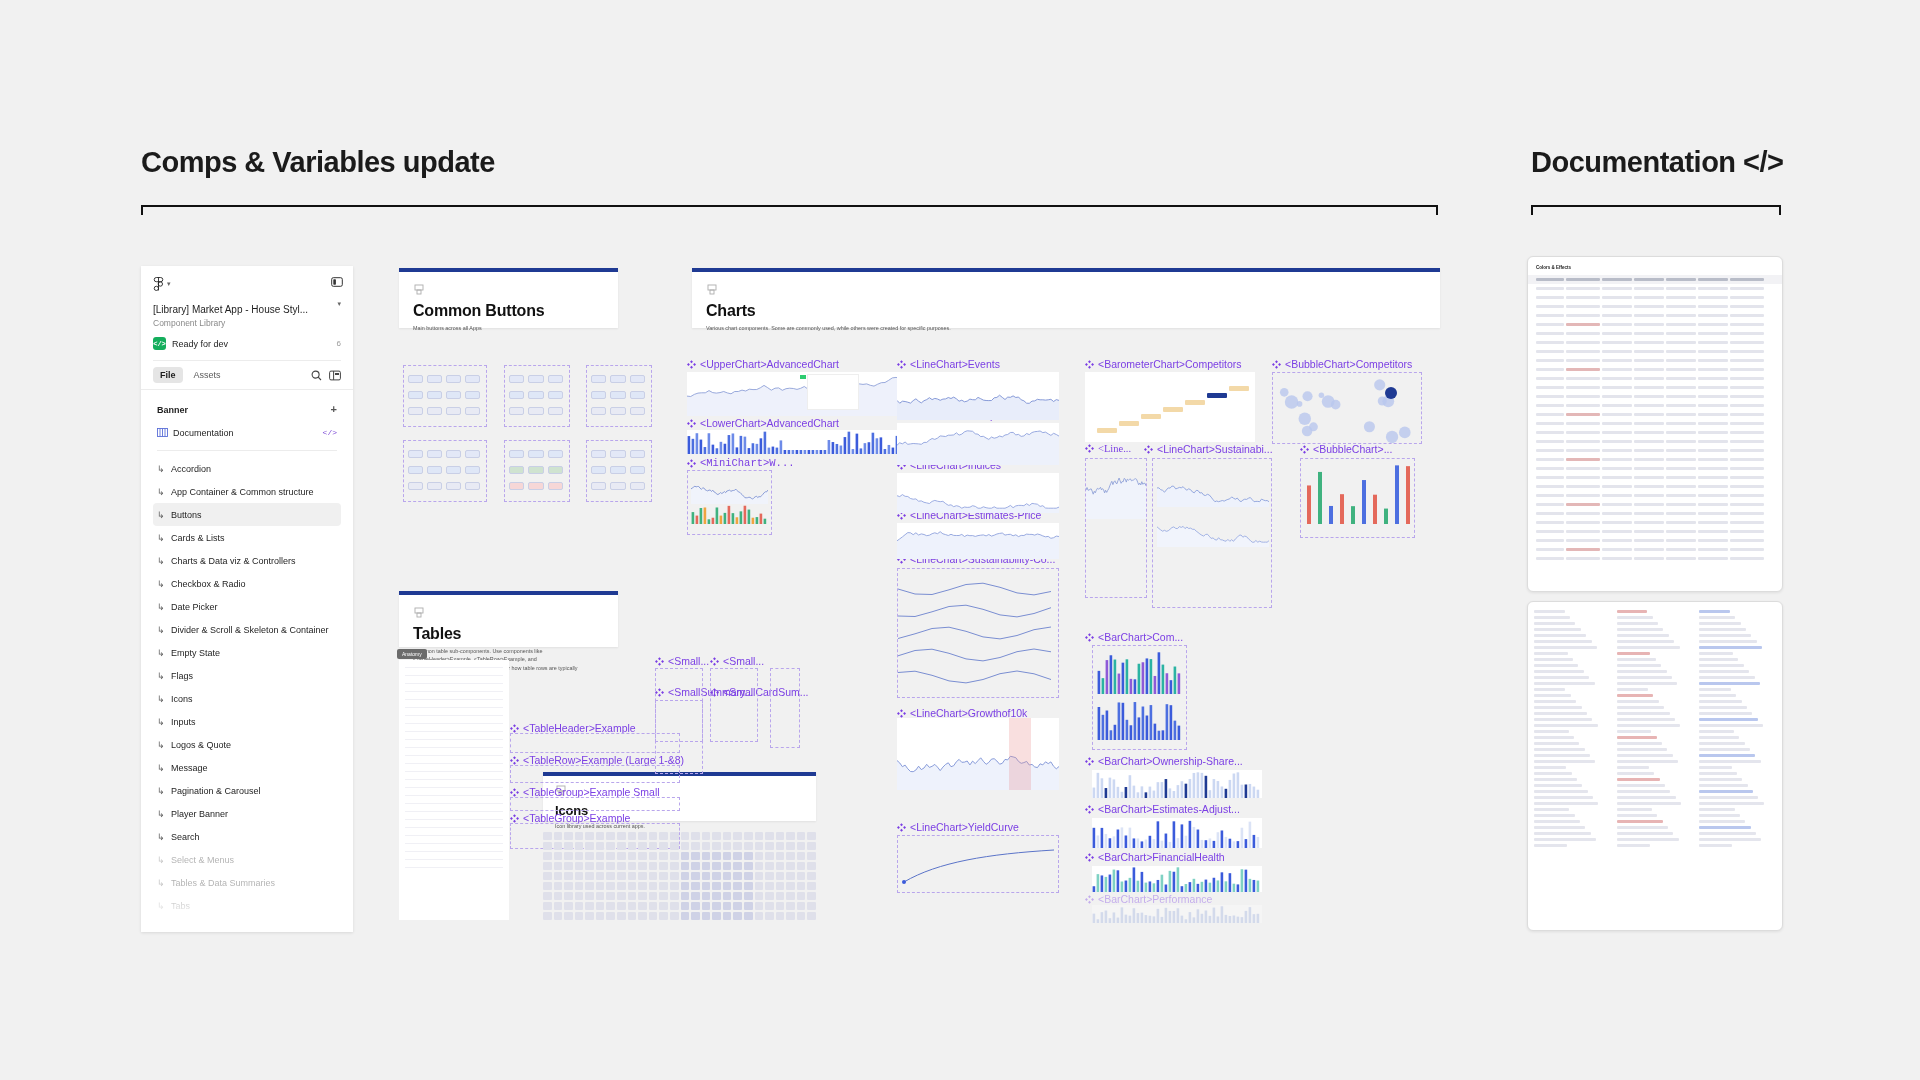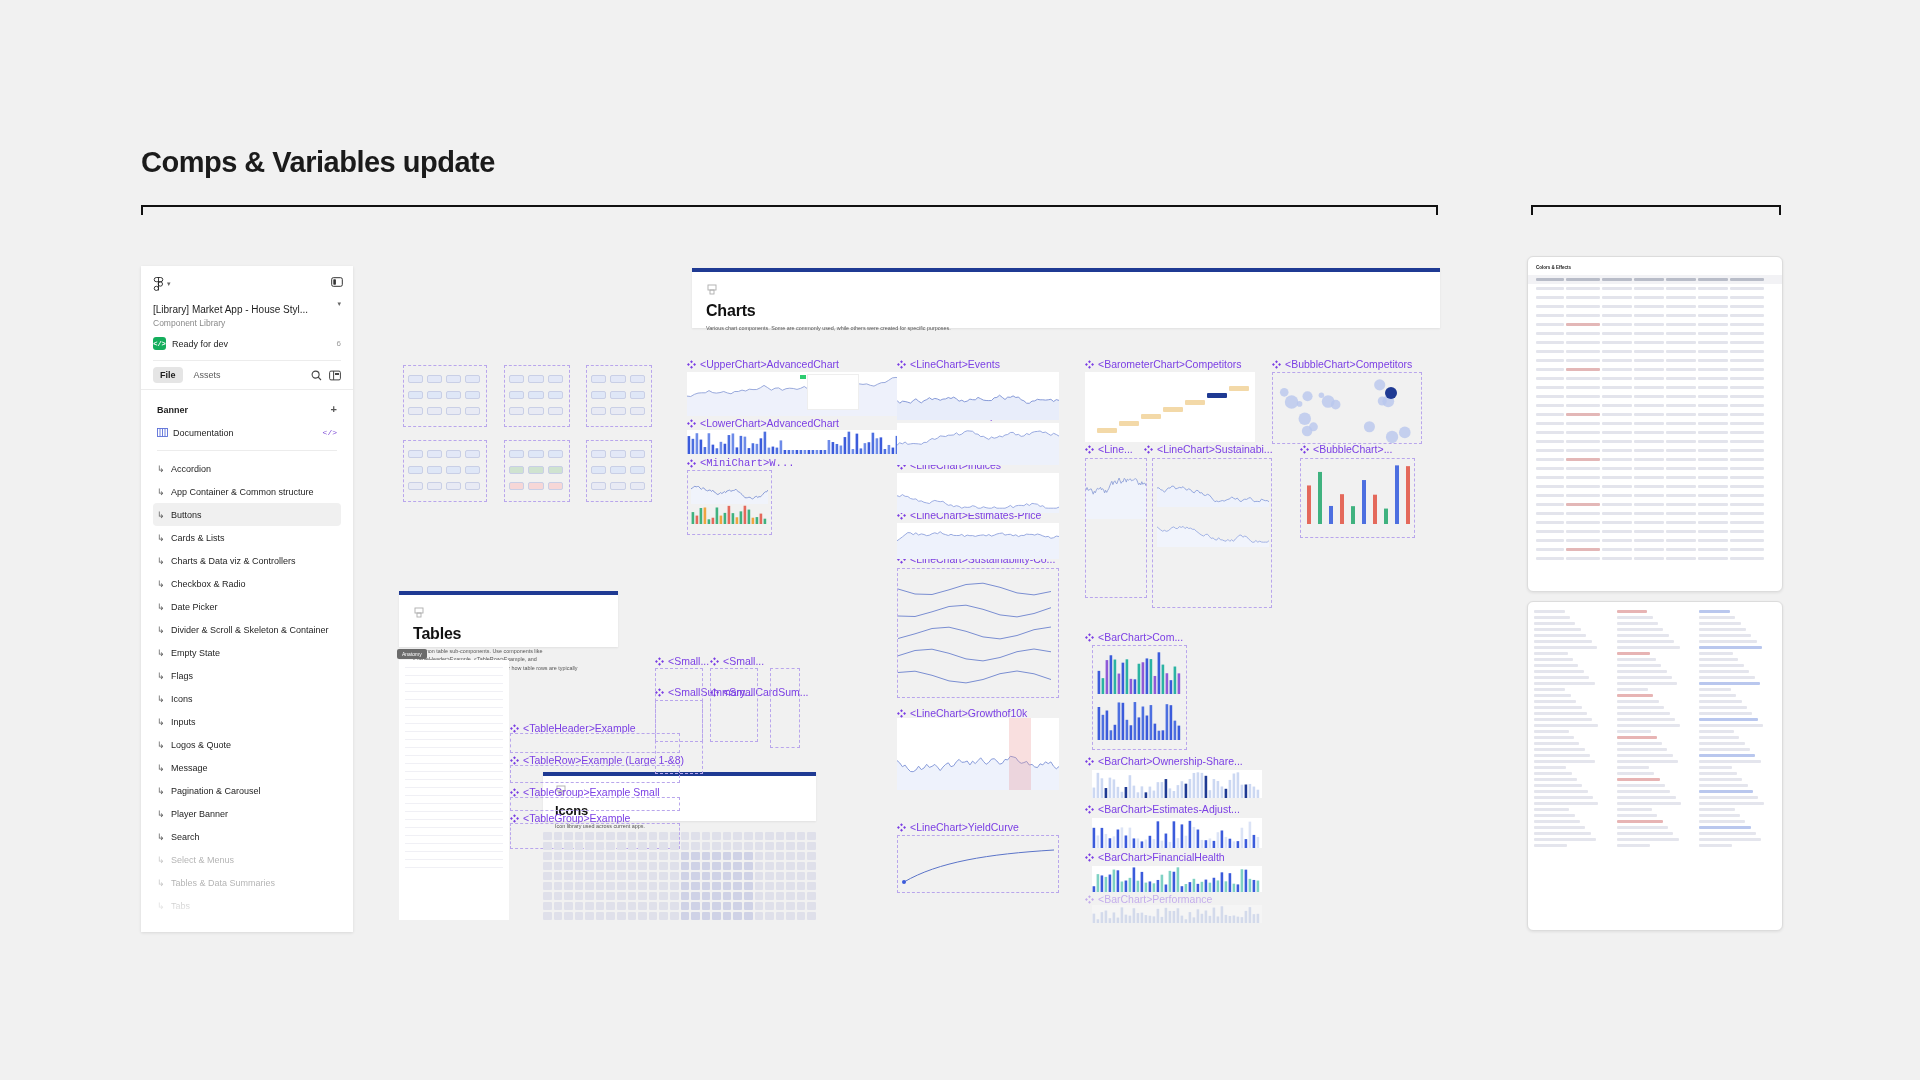--- a/index.html
+++ b/index.html
@@ -124,20 +124,21 @@
 <body>
 
 <div class="canvas">
 
   <div class="board-title" id="comps-title">Comps &amp; Variables update</div>
   <div class="board-rule" id="comps-rule">
     <span class="rule-tick tick-l"></span>
       <span class="rule-tick tick-r"></span>
   </div>
 
+  <div class="board-title" id="doc-title">Documentation &lt;/&gt;</div>
   <div class="board-rule" id="doc-rule">
     <span class="rule-tick tick-l"></span>
       <span class="rule-tick tick-r"></span>
   </div>
 
   <div class="fig-panel">
     <div class="fig-top">
       <div class="fig-logo-row">
         <span>
           <svg class="fig-logo" viewBox="0 0 11 16">
@@ -286,20 +287,30 @@
           </div>
           <div class="fig-row" style="opacity: 0.35;">
             <span class="arrow">↳</span>
             <span class="rowlabel">Tabs</span>
           </div>
         </div>
     </div>
     <div class="fade-bottom"></div>
   </div>
 
+  <div class="card" style="left:399px;top:268px;width:219px;height:60px;">
+    <div class="card-inner">
+      <svg class="card-icon" viewBox="0 0 12 12">
+        <rect x="2" y="1" width="8" height="5" fill="none" stroke="#777" stroke-width=".9"></rect>
+        <rect x="4" y="6" width="4" height="4" fill="none" stroke="#777" stroke-width=".9"></rect>
+      </svg>
+      <div class="card-h">Common Buttons</div>
+      <div class="card-p">Main buttons across all Apps</div>
+    </div>
+  </div>
 
   <div class="card" style="left:399px;top:591px;width:219px;height:56px;">
     <div class="card-inner">
       <svg class="card-icon" viewBox="0 0 12 12">
         <rect x="2" y="1" width="8" height="5" fill="none" stroke="#777" stroke-width=".9"></rect>
         <rect x="4" y="6" width="4" height="4" fill="none" stroke="#777" stroke-width=".9"></rect>
       </svg>
       <div class="card-h">Tables</div>
       <div class="card-p">Common table sub-components. Use components like &lt;TableHeader&gt;Example, &lt;TableRow&gt;Example, and &lt;TableGroup&gt;Example as references for how table rows are typically constructed within App files.</div>
     </div>
@@ -496,21 +507,21 @@
       </div>
       <div class="clabel" style="left: 1085px; top: 358px;">
         <svg class="cl-diamond" viewBox="0 0 10 10">
           <path d="M5 0.4 6.6 2 5 3.6 3.4 2Z" fill="#7b3fe4"></path>
           <path d="M5 6.4 6.6 8 5 9.6 3.4 8Z" fill="#7b3fe4"></path>
           <path d="M1.6 3.4 3.2 5 1.6 6.6 0 5Z" fill="#7b3fe4"></path>
           <path d="M8.4 3.4 10 5 8.4 6.6 6.8 5Z" fill="#7b3fe4"></path>
         </svg>
         <span>&lt;BarometerChart&gt;Competitors</span>
       </div>
-      <div class="clabel" style="left: 1085px; top: 443px;">
+      <div class="clabel" style="left: 1085px; top: 443px; font-family: Liberation Serif, serif;">
         <svg class="cl-diamond" viewBox="0 0 10 10">
           <path d="M5 0.4 6.6 2 5 3.6 3.4 2Z" fill="#7b3fe4"></path>
           <path d="M5 6.4 6.6 8 5 9.6 3.4 8Z" fill="#7b3fe4"></path>
           <path d="M1.6 3.4 3.2 5 1.6 6.6 0 5Z" fill="#7b3fe4"></path>
           <path d="M8.4 3.4 10 5 8.4 6.6 6.8 5Z" fill="#7b3fe4"></path>
         </svg>
         <span>&lt;Line...</span>
       </div>
       <div class="clabel" style="left: 1144px; top: 443px;">
         <svg class="cl-diamond" viewBox="0 0 10 10">

